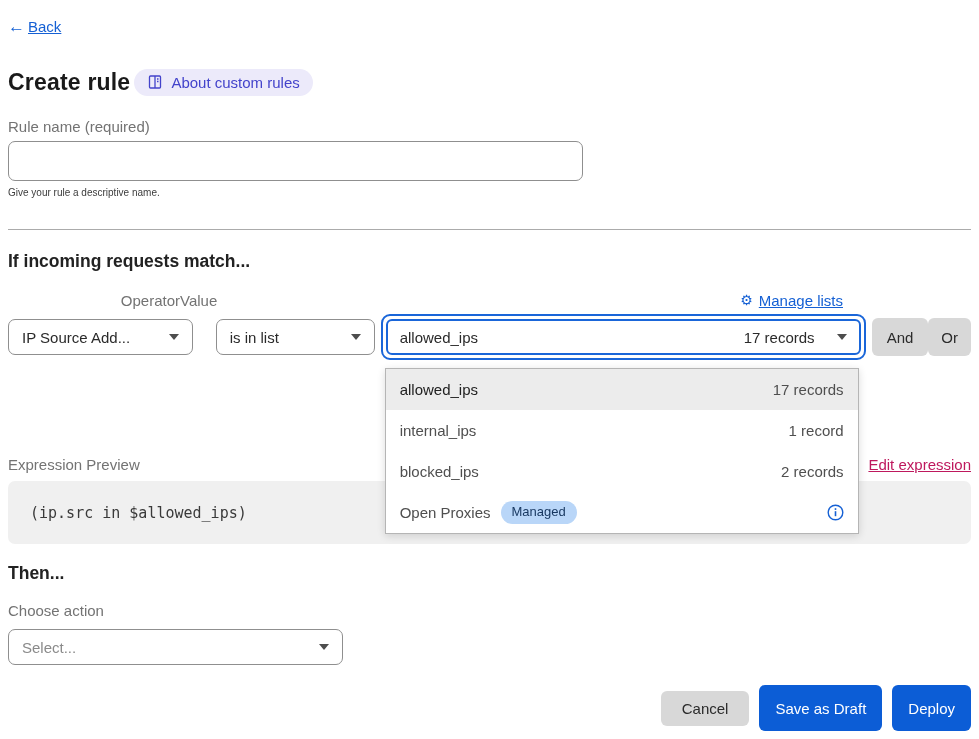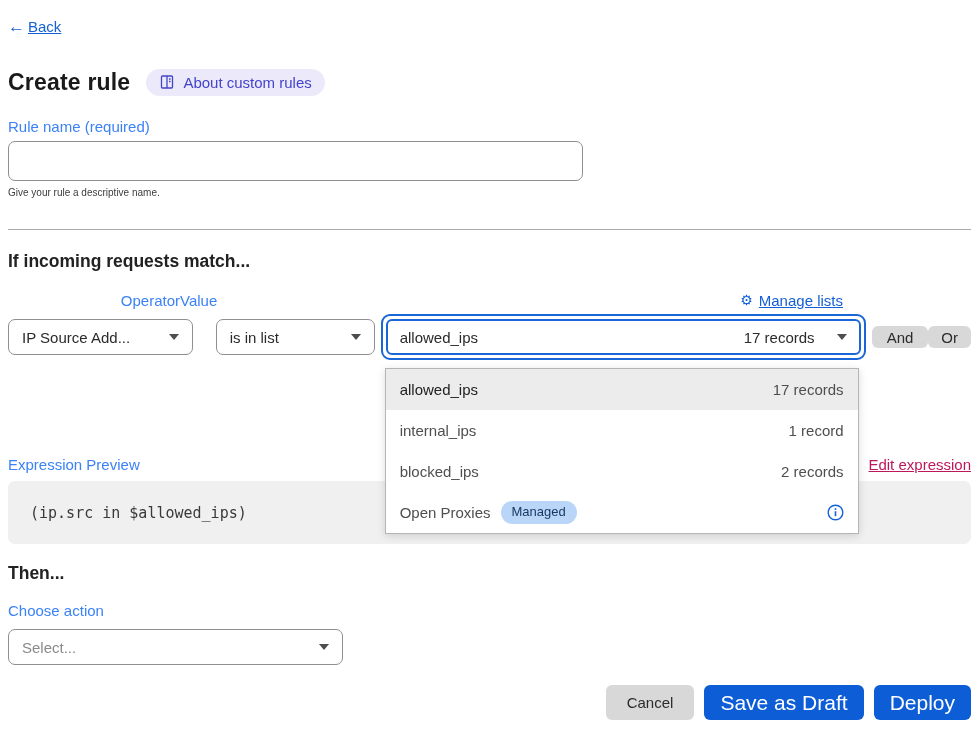--- a/index.html
+++ b/index.html
@@ -13,26 +13,26 @@
     position: relative;
   }
   .container { padding: 18px 8px 0 8px; width: 979px; }
 
   
   .back-link { display:inline-flex; align-items:center; gap:3px; color:#1560d4; font-size:15px; text-decoration:none; cursor:pointer; }
   .back-arrow { font-size:17px; line-height:1; }
   .back-text { text-decoration:underline; }
 
   
-  .title-row { display:flex; align-items:center; gap:16px; margin-top:30px; height:32px; }
+  .title-row { display:flex; align-items:center; gap:4px; margin-top:30px; height:32px; }
   .page-title { font-size:23px; font-weight:bold; color:#1a1a1a; letter-spacing:0.2px; }
   .about-badge { display:inline-flex; align-items:center; gap:8px; background:#eceafa; color:#4343cb; font-size:15px; padding:5px 13px; border-radius:15px; cursor:pointer; }
   .about-badge svg { display:block; }
 
-  .field-label { font-size:15px; color:#3b82f6; }
+  .field-label { font-size:15px; color:#737373; }
 
   .rule-name-label { margin-top:20px; height:18px; }
   .rule-name-input { display:block; margin-top:5px; width:575px; height:40px; border:1px solid #8f8f8f; border-radius:7px; font-size:15px; padding:0 12px; outline:none; background:#fff; }
   .helper-text { margin-top:6px; font-size:10px; color:#3c3c3c; height:18px; }
 
   .divider { border:none; border-top:1px solid #ababab; margin:24px 0 0 0; }
 
   .section-heading { font-size:17.5px; font-weight:bold; color:#222222; margin-top:20px; line-height:22px; }
 
   
@@ -59,21 +59,21 @@
     position:relative; margin-left:6px; width:485px; height:46px;
     border:2px solid #1a66d9; border-radius:9px; padding:3px; background:#fff; flex:none;
   }
   .value-select {
     width:100%; height:36px; border:2px solid #1a66d9; border-radius:6px;
     display:flex; align-items:center; justify-content:space-between;
     padding:0 12px; font-size:15px; color:#2a2a2a; cursor:pointer; background:#fff;
   }
   .value-right { display:flex; align-items:center; gap:14px; color:#2a2a2a; }
 
-  .gray-btn { height:22px; background:#d8d8d8; border:none; border-radius:6px; font-size:15px; color:#2b2b2b; cursor:pointer; font-family:inherit; }
+  .gray-btn { height:38px; background:#d8d8d8; border:none; border-radius:6px; font-size:15px; color:#2b2b2b; cursor:pointer; font-family:inherit; }
   .and-btn { margin-left:6px; padding:0 15px; }
   .or-btn { margin-left:auto; padding:0 13px; }
 
   
   .dropdown-panel {
     position:absolute; top:52px; left:2px; width:474px;
     background:#fff; border:1px solid #b5b5b5; z-index:20;
     box-shadow:0 2px 8px rgba(0,0,0,0.14);
   }
   .dropdown-row {
@@ -95,21 +95,21 @@
     font-family:"DejaVu Sans Mono", monospace; font-size:15px; color:#3a3a3a;
   }
 
   .then-heading { margin-top:18px; }
   .choose-label { margin-top:18px; height:18px; }
   .action-select { margin-top:9px; width:335px; color:#8a8a8a; }
   .action-placeholder { color:#8a8a8a; }
 
   
   .footer-row { display:flex; justify-content:flex-end; align-items:center; gap:10px; margin-top:20px; }
-  .primary-btn { height:35px; background:#0c5dd6; color:#ffffff; border:none; border-radius:6px; font-size:21px; padding:0 16px; cursor:pointer; font-family:inherit; }
+  .primary-btn { height:46px; background:#0c5dd6; color:#ffffff; border:none; border-radius:6px; font-size:15px; padding:0 16px; cursor:pointer; font-family:inherit; }
   .cancel-btn { height:35px; padding:0 21px; }
 </style>
 </head>
 <body>
 
 <div class="container">
 
   
   <a class="back-link">
     <span class="back-arrow">←</span>

